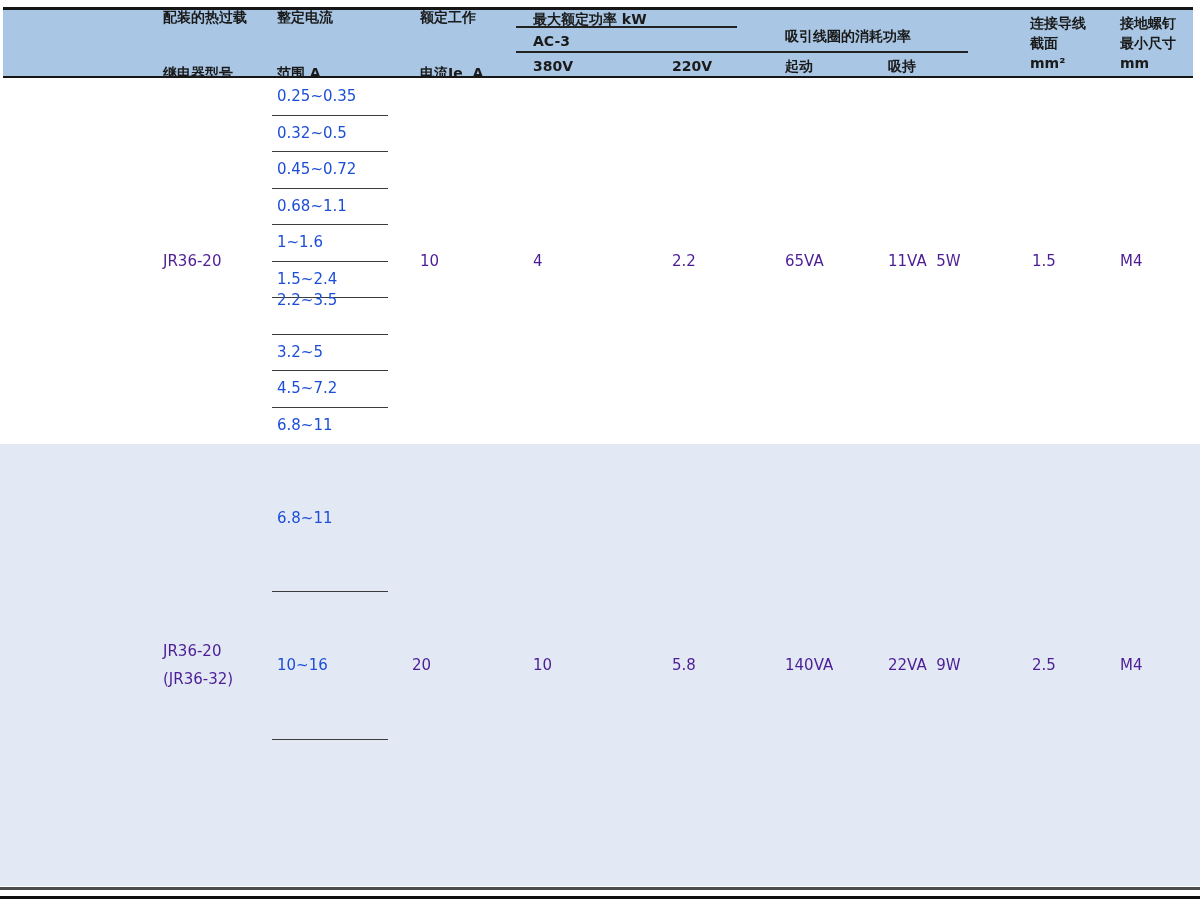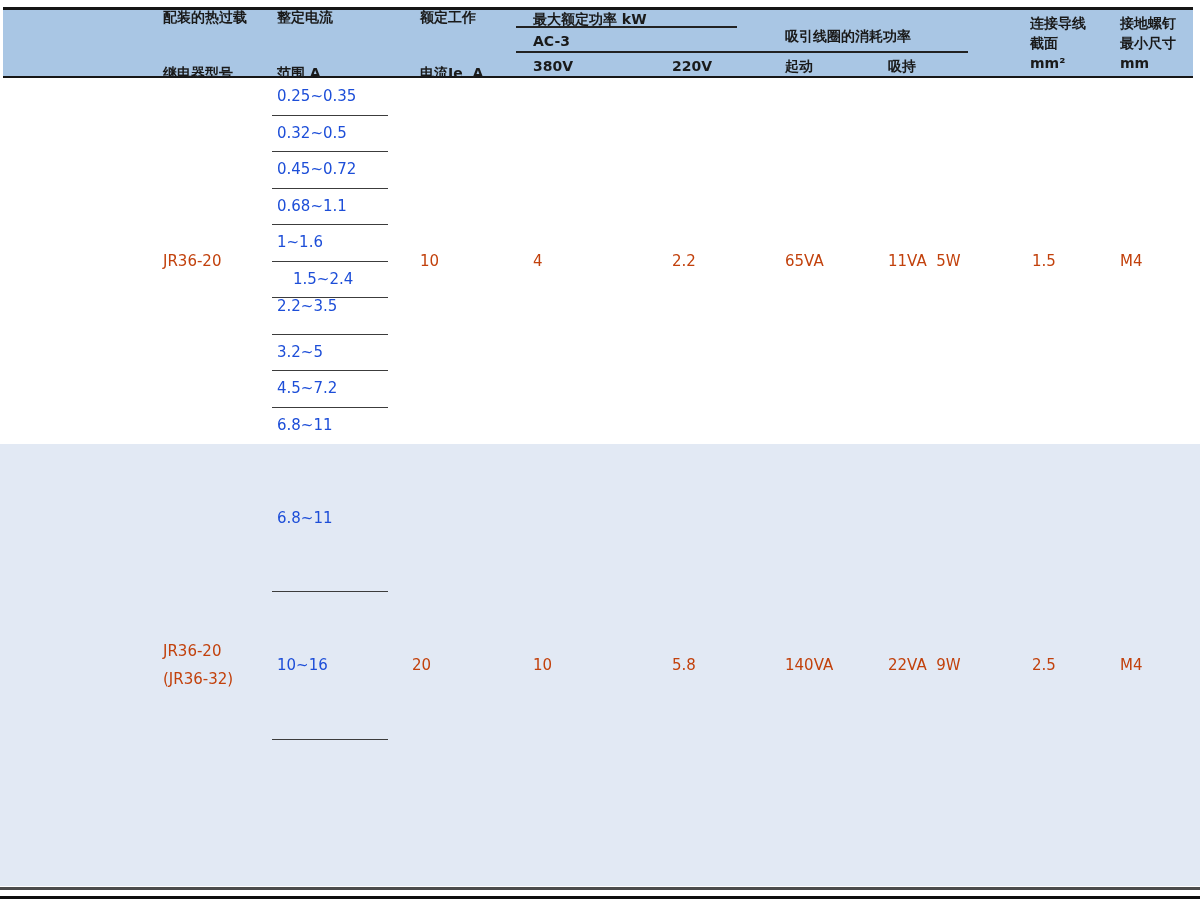--- a/index.html
+++ b/index.html
@@ -22,21 +22,21 @@
   .hcell.three { top:10px; height:66px; line-height:20px; }
   .hone { position:absolute; font-size:14px; font-weight:bold; color:#1a1a1a;
           white-space:pre; line-height:16px; }
   .hrule { position:absolute; height:2px; background:#222; }
   
   .group { position:absolute; left:0; width:1200px; }
   .group1 { top:78px;  height:365px; background:#ffffff; }
   .group2 { top:444px; height:442px; }
   .val {
     position:absolute; top:0; height:100%; display:flex; align-items:center;
-    font-size:15px; color:#c2410c; white-space:pre;
+    font-size:15px; color:#4c1d95; white-space:pre;
   }
   .model-two { flex-direction:column; justify-content:center; align-items:flex-start;
                line-height:28px; }
   .range-cell {
     position:absolute; left:277px; display:flex; align-items:center;
     font-size:15px; color:#1d4ed8; white-space:pre;
   }
   .range-line { position:absolute; left:272px; width:116px; height:1px; background:#3c3c3c; }
   
   .bottom-gray  { left:0; top:887px; width:1200px; height:3px; background:#4c4c4c; }
@@ -102,23 +102,23 @@
   <div class="range-cell" style="top: 0px; height: 36.5px;">0.25~0.35</div>
       <div class="range-line" style="top: 37px; background: rgb(60, 60, 60);"></div>
       <div class="range-cell" style="top: 36.5px; height: 36.5px;">0.32~0.5</div>
       <div class="range-line" style="top: 73px; background: rgb(60, 60, 60);"></div>
       <div class="range-cell" style="top: 73px; height: 36.5px;">0.45~0.72</div>
       <div class="range-line" style="top: 110px; background: rgb(60, 60, 60);"></div>
       <div class="range-cell" style="top: 109.5px; height: 36.5px;">0.68~1.1</div>
       <div class="range-line" style="top: 146px; background: rgb(60, 60, 60);"></div>
       <div class="range-cell" style="top: 146px; height: 36.5px;">1~1.6</div>
       <div class="range-line" style="top: 183px; background: rgb(60, 60, 60);"></div>
-      <div class="range-cell" style="top: 182.5px; height: 36.5px; margin-left: 16px;">1.5~2.4</div>
+      <div class="range-cell" style="top: 182.5px; height: 36.5px;">1.5~2.4</div>
       <div class="range-line" style="top: 219px; background: rgb(60, 60, 60);"></div>
-      <div class="range-cell" style="top: 210px; height: 36.5px;">2.2~3.5</div>
+      <div class="range-cell" style="top: 204px; height: 36.5px;">2.2~3.5</div>
       <div class="range-line" style="top: 256px; background: rgb(60, 60, 60);"></div>
       <div class="range-cell" style="top: 255.5px; height: 36.5px;">3.2~5</div>
       <div class="range-line" style="top: 292px; background: rgb(60, 60, 60);"></div>
       <div class="range-cell" style="top: 292px; height: 36.5px; text-align: right;">4.5~7.2</div>
       <div class="range-line" style="top: 329px; background: rgb(60, 60, 60);"></div>
       <div class="range-cell" style="top: 328.5px; height: 36.5px;">6.8~11</div>
     </div>
 
   <div class="group group2" id="group-1" style="background: rgb(226, 233, 244);">
     <div class="val model-two" style="left:163px;">

